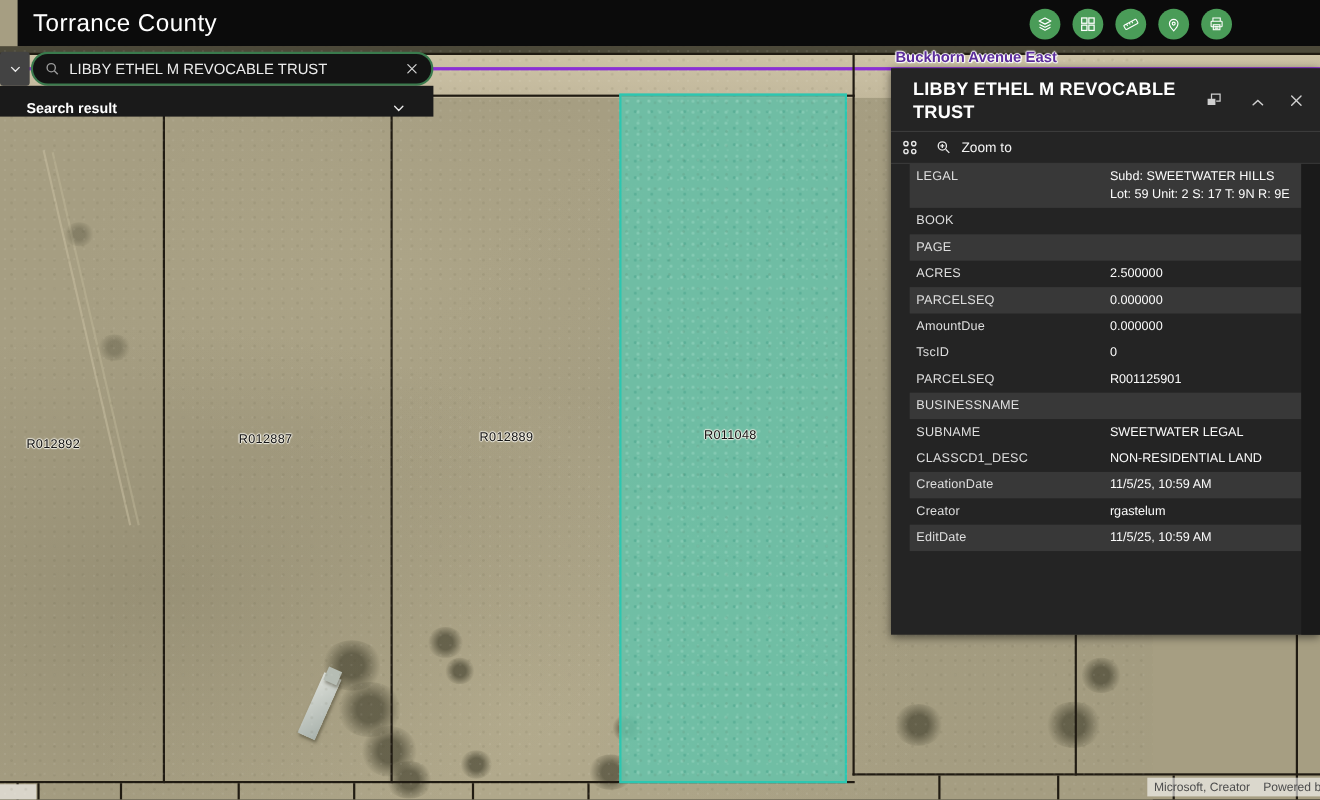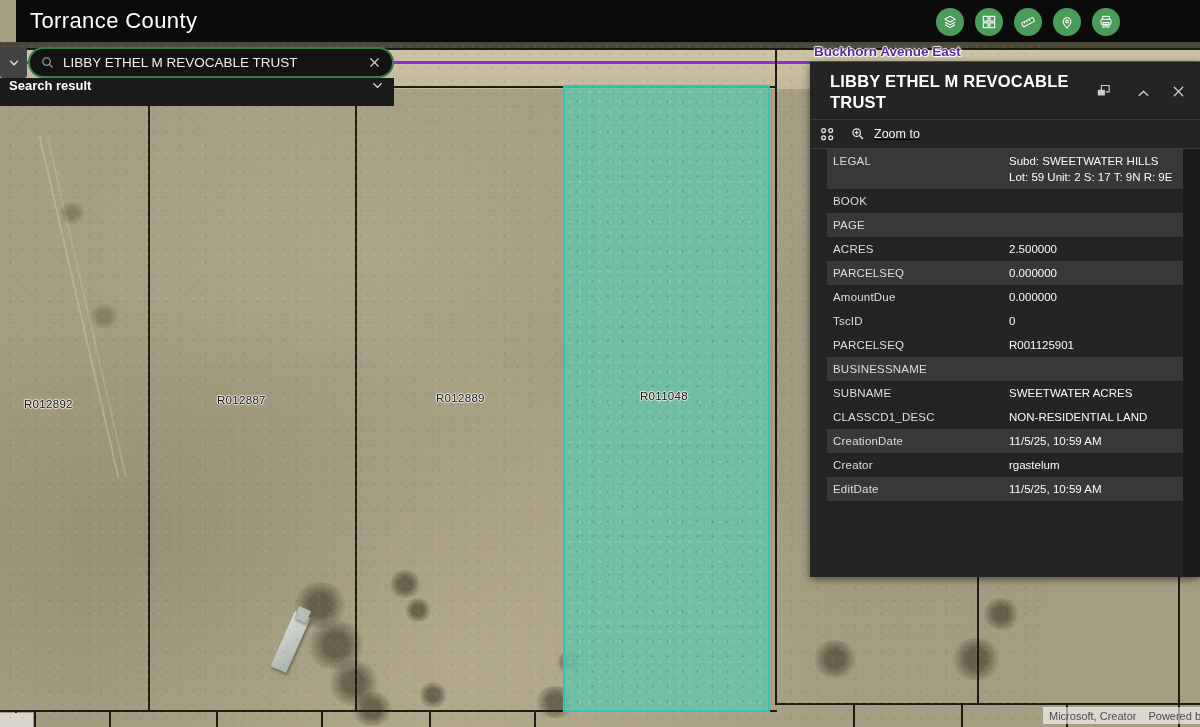--- a/index.html
+++ b/index.html
@@ -102,21 +102,21 @@
     padding:0 10px; gap:8px;
   }
   .search-pill input {
     flex:1; background:transparent; border:none; outline:none; color:#ededed; font-size:13.5px;
     font-family:"Liberation Sans", sans-serif;
   }
   .icon-btn { background:none; border:none; cursor:pointer; display:flex; align-items:center; justify-content:center; padding:0; }
 
   .search-result-bar {
     position:absolute; left:0; top:78px; width:394px; height:28px; background:#1a1a1a; z-index:45;
-    display:flex; align-items:flex-start; padding:0 9px;
+    display:flex; align-items:flex-end; padding:0 24px;
   }
   .search-result-bar .label { color:#fff; font-size:13px; font-weight:bold; flex:1; }
 
   
   .popup {
     position:absolute; left:810px; top:62px; width:390px; height:515px; background:#242424;
     z-index:35; box-shadow:0 2px 8px rgba(0,0,0,0.55); color:#eee;
   }
   .popup-header { position:relative; height:58px; border-bottom:1px solid #3b3b3b; }
   .popup-title {
@@ -126,21 +126,21 @@
   .popup-hbtn { position:absolute; top:20px; }
   .popup-hbtn svg { width:17px; height:17px; }
   .dock-btn { right:88px; }
   .collapse-btn { right:48px; top:23px; }
   .close-btn { right:13px; top:21px; }
 
   .popup-actions {
     height:29px; border-bottom:1px solid #3b3b3b; display:flex; align-items:center;
     padding-left:9px; gap:14px;
   }
-  .zoom-to { display:flex; align-items:center; gap:8px; background:none; border:none; cursor:pointer;text-decoration:underline; }
+  .zoom-to { display:flex; align-items:center; gap:8px; background:none; border:none; cursor:pointer; }
   .zoom-to span { color:#f2f2f2; font-size:12.5px; }
 
   .popup-body { position:relative; height:428px; }
   .scroll-gutter { position:absolute; right:0; top:0; width:17px; height:428px; background:#1a1a1a; }
   .fields { position:absolute; left:17px; top:0; width:356px; }
   .field-row { display:flex; min-height:24px; padding:4px 0 4px 6px; align-items:flex-start; }
   .field-row.alt { background:#383838; }
   .f-label { width:176px; flex:none; color:#dedede; font-size:11.5px; line-height:16px; letter-spacing:.2px; }
   .f-value { flex:1; color:#fafafa; font-size:11.5px; line-height:16px; padding-right:8px; }
 </style>
@@ -360,21 +360,21 @@
           <div class="field-row">
     <div class="f-label">PARCELSEQ</div>
     <div class="f-value">R001125901</div>
   </div>
           <div class="field-row alt">
     <div class="f-label">BUSINESSNAME</div>
     <div class="f-value"></div>
   </div>
           <div class="field-row">
     <div class="f-label">SUBNAME</div>
-    <div class="f-value">SWEETWATER ACRES</div>
+    <div class="f-value">SWEETWATER LEGAL</div>
   </div>
           <div class="field-row">
     <div class="f-label">CLASSCD1_DESC</div>
     <div class="f-value">NON-RESIDENTIAL LAND</div>
   </div>
           <div class="field-row alt">
     <div class="f-label">CreationDate</div>
     <div class="f-value">11/5/25, 10:59 AM</div>
   </div>
           <div class="field-row">

